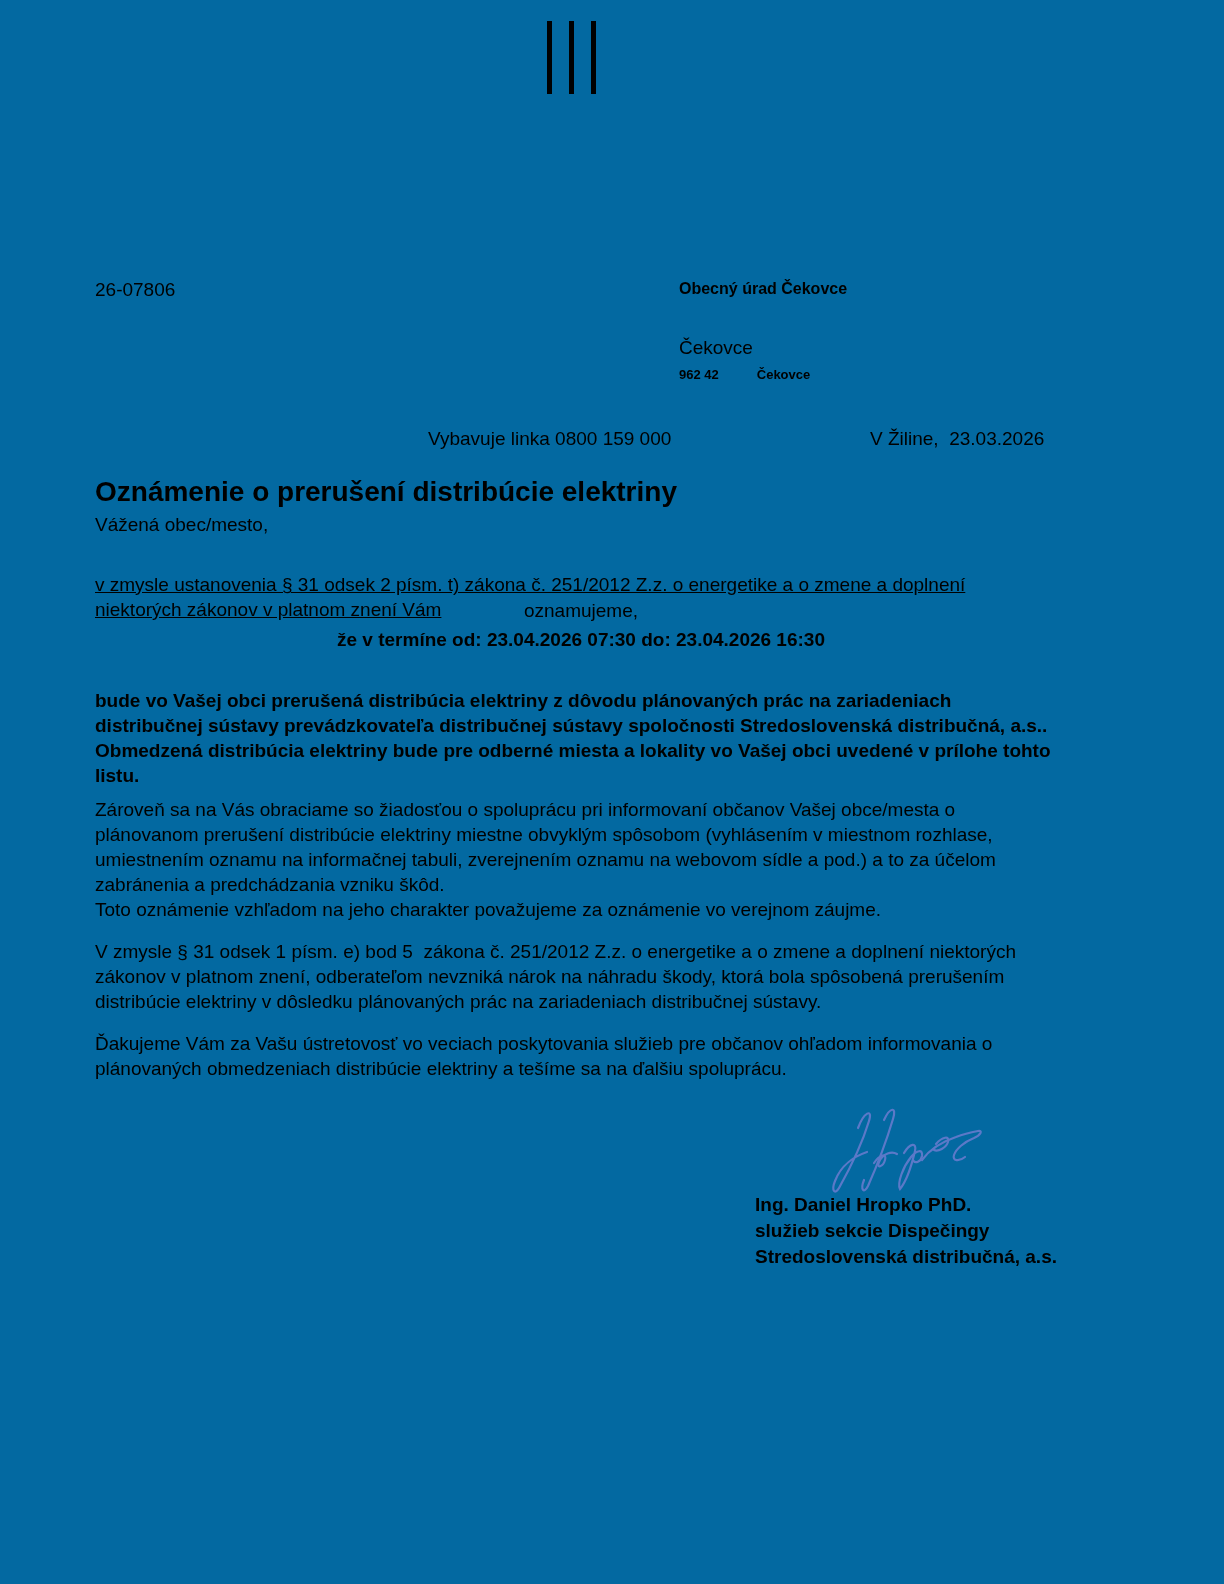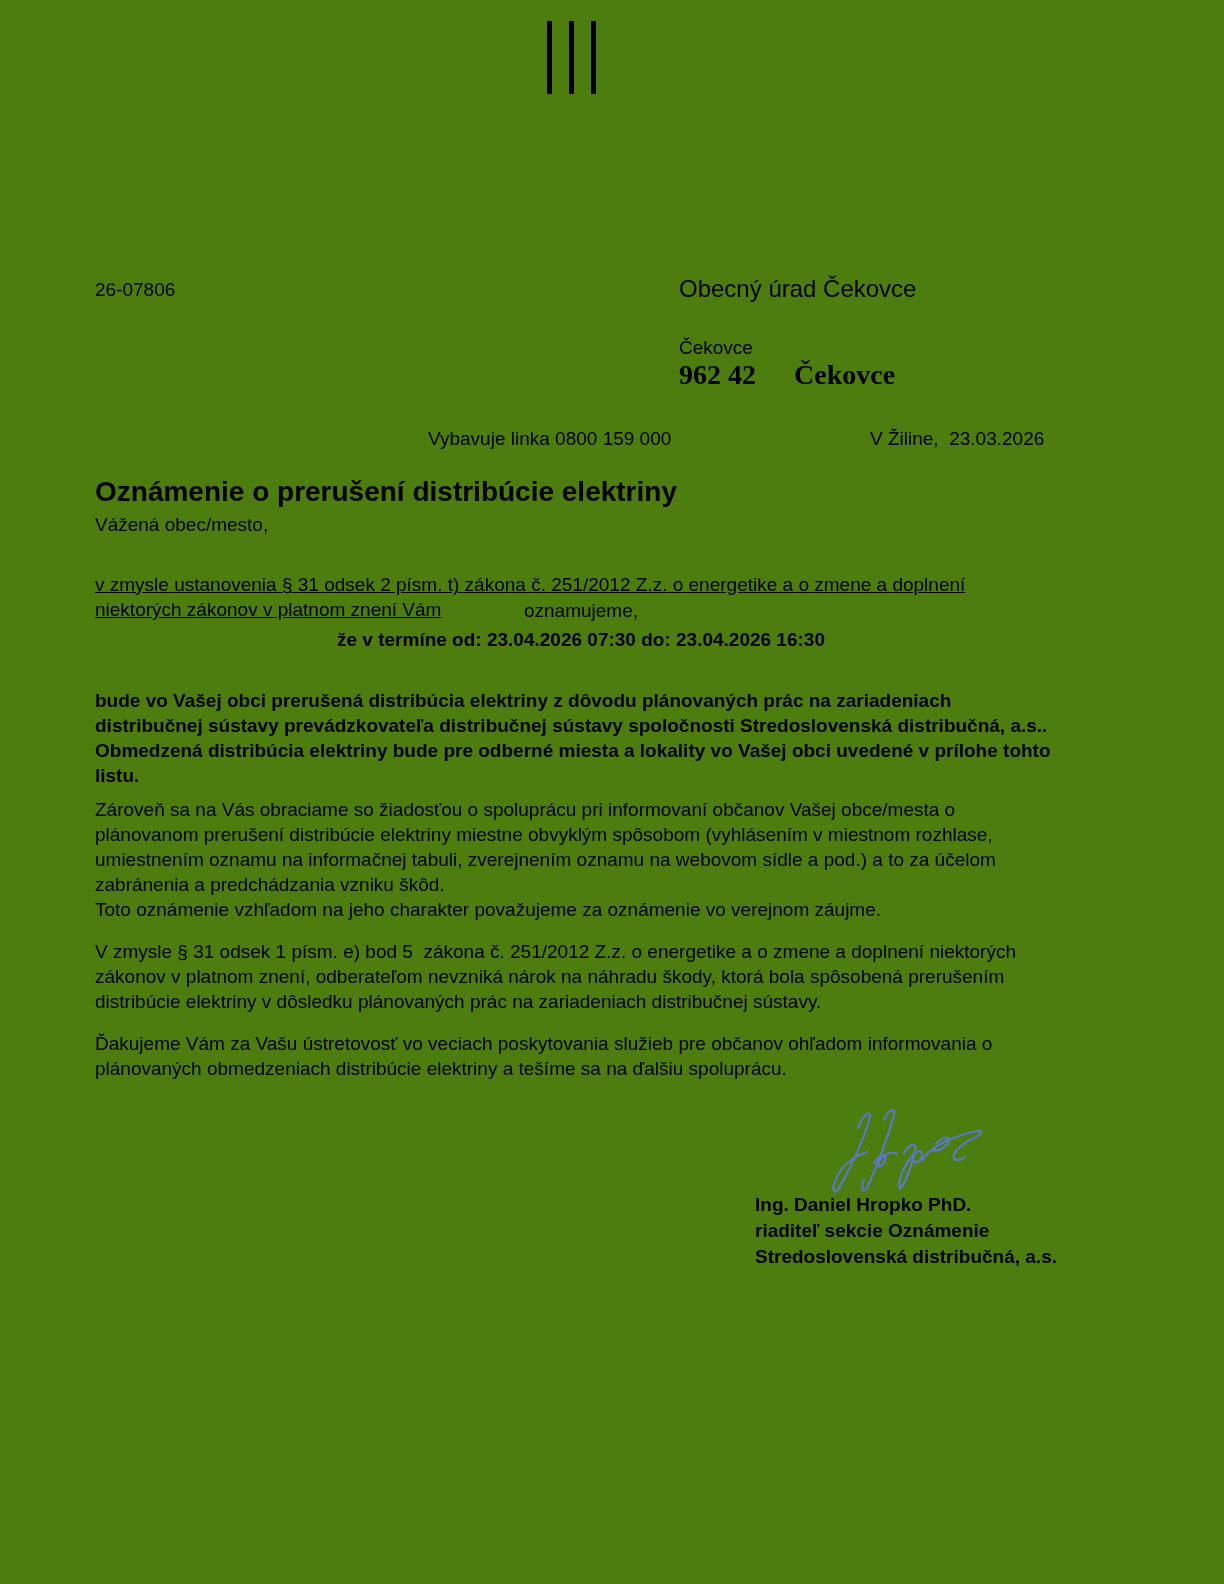--- a/index.html
+++ b/index.html
@@ -1,34 +1,34 @@
 <!DOCTYPE html>
 <html><head>
 <meta charset="utf-8">
 <style>
   html, body { margin: 0; padding: 0; background: #ffffff; }
   .page {
     position: relative;
     width: 1224px;
     height: 1584px;
-    background: #4d7c0f;
+    background: #0369a1;
     color: #000000;
     font-family: "Liberation Sans", sans-serif;
     font-size: 19px;
     overflow: hidden;
   }
   .logo { position: absolute; left: 547px; top: 21px; display: flex; gap: 17px; }
   .logo .bar { width: 5px; height: 73px; background: #000; }
 
   .ref { position: absolute; left: 95px; top: 279px; }
 
   .recipient { position: absolute; left: 679px; top: 277px; }
-  .recipient .name { font-weight: normal; font-size: 24px; line-height: 24px; }
+  .recipient .name { font-weight: bold; font-size: 16px; line-height: 24px; }
   .recipient .street { margin-top: 35px; line-height: 24px; }
-  .recipient .postal { margin-top: 3px; font-weight: bold; font-size: 28px; line-height: 24px; font-family: Liberation Serif, serif; }
+  .recipient .postal { margin-top: 3px; font-weight: bold; font-size: 13px; line-height: 24px; }
   .recipient .postal .city { margin-left: 38px; }
 
   .handler { position: absolute; left: 428px; top: 428px; }
   .placedate { position: absolute; left: 870px; top: 428px; white-space: pre; }
 
   .title { position: absolute; left: 95px; top: 476px; font-size: 28px; font-weight: bold; margin: 0; }
   .salutation { position: absolute; left: 95px; top: 514px; }
 
   .para { position: absolute; left: 95px; width: 958px; line-height: 25px; margin: 0; }
   .center-line { position: absolute; left: 86px; width: 990px; text-align: center; margin: 0; }
@@ -95,17 +95,17 @@
       <path d="M66,18 C72,5 79,4 75,17 C69,37 58,66 50,84 C46,92 42,88 46,78" stroke="#5b79c8"></path>
       <path d="M56,61 C62,52 69,51 67,58 C65,65 58,67 61,60 C65,51 74,49 79,52" stroke="#5b79c8"></path>
       <path d="M86,51 C92,41 99,40 97,49 C93,66 87,81 82,87 C79,81 85,65 93,55 C99,48 105,47 104,54 C103,60 97,62 95,58" stroke="#5b79c8"></path>
       <path d="M104,58 C112,47 126,39 138,35 C146,32 155,30 160,29 C165,28 163,33 156,36 C146,40 138,47 136,53 C134,59 141,60 147,55" stroke="#5b79c8"></path>
       <path d="M118,42 C124,35 132,33 130,40 C128,46 120,50 116,48" stroke="#5b79c8"></path>
     </g>
   </svg>
 
   <div class="sig-block">
     <div>Ing. Daniel Hropko PhD.</div>
-    <div>riaditeľ sekcie Oznámenie</div>
+    <div>služieb sekcie Dispečingy</div>
     <div>Stredoslovenská distribučná, a.s.</div>
   </div>
 
 </div>
 
 </body></html>

